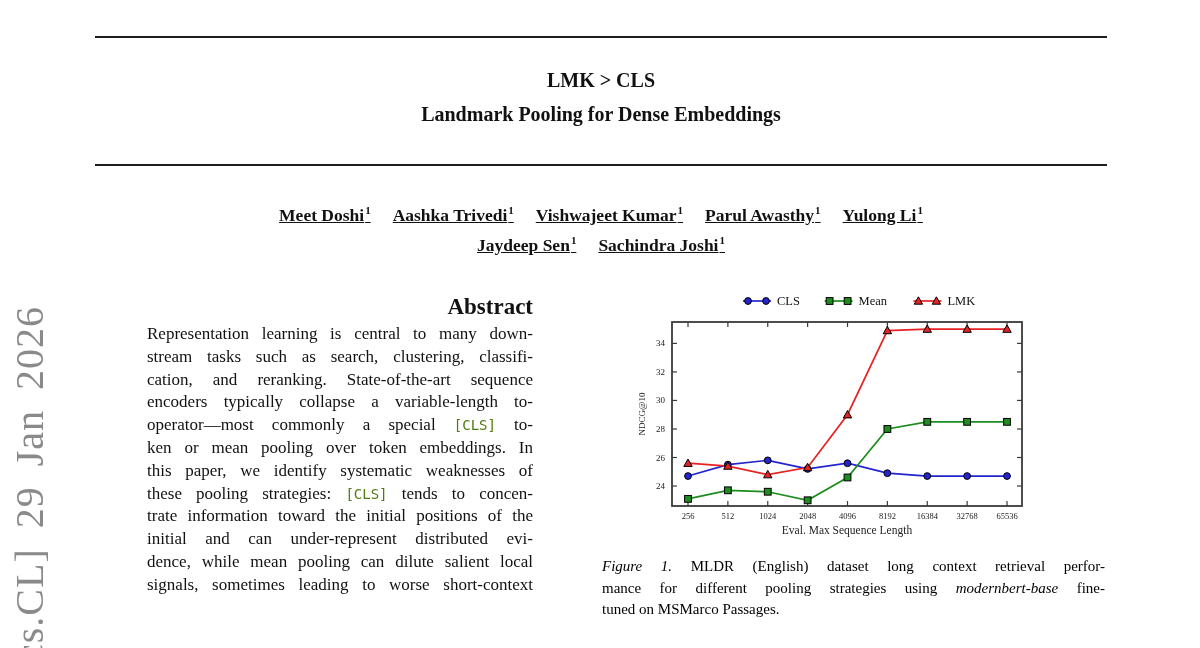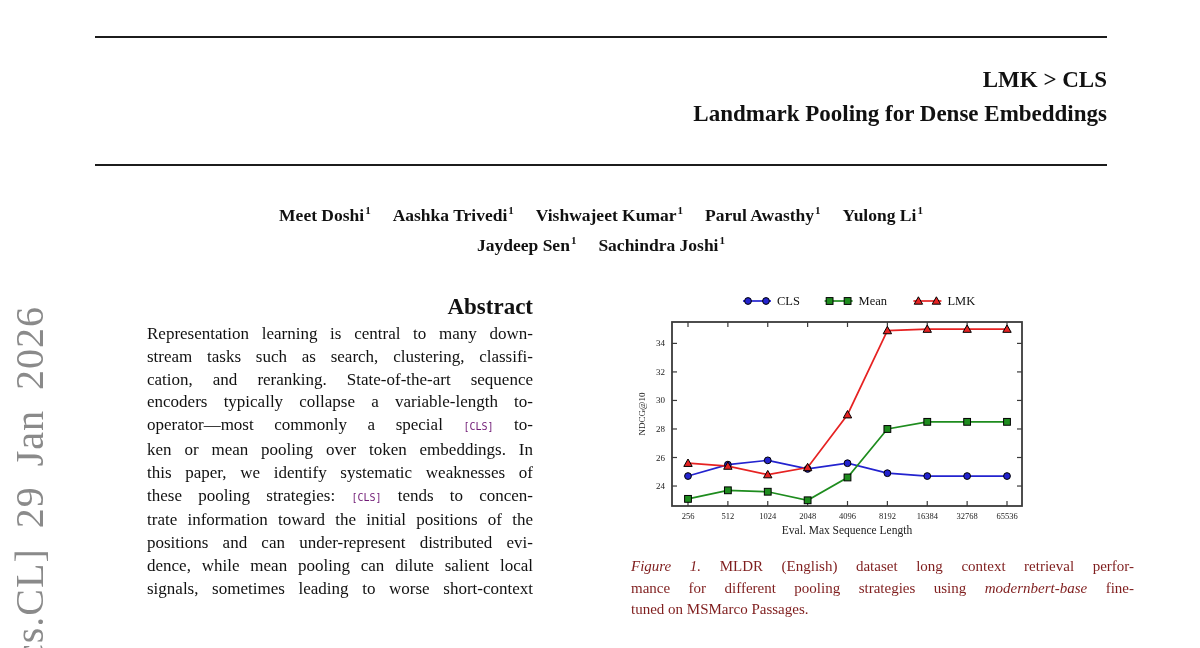--- a/index.html
+++ b/index.html
@@ -4,34 +4,34 @@
 <style>
   html,body{margin:0;padding:0;background:#ffffff;}
   .page{position:relative;width:1200px;height:648px;background:#fff;overflow:hidden;
         font-family:"Liberation Serif",serif;color:#111;}
   .rule{position:absolute;left:95px;width:1012px;height:2px;background:#1c1c1c;}
   .rule-top{top:36px;}
   .rule-mid{top:164px;}
   .watermark{position:absolute;left:6px;top:662px;transform:rotate(-90deg);
         transform-origin:0 0;font-size:40px;color:#8a8a8a;white-space:nowrap;
         letter-spacing:1px;word-spacing:9px;}
-  .title{position:absolute;left:95px;top:63px;width:1012px;text-align:right;
-        font-weight:bold;font-size:23px;line-height:34px;}
+  .title{position:absolute;left:95px;top:63px;width:1012px;text-align:center;
+        font-weight:bold;font-size:20px;line-height:34px;}
   .authors{position:absolute;left:95px;top:198px;width:1012px;font-weight:bold;
         font-size:17.5px;}
   .authors .row{display:flex;justify-content:center;gap:22px;line-height:25px;}
-  .author{white-space:nowrap;}
+  .author{white-space:nowrap;text-decoration:underline;}
   .author sup{font-size:11px;font-weight:bold;margin-left:1px;}
   .abstract-head{position:absolute;left:147px;top:294px;width:386px;text-align:right;
         font-weight:bold;font-size:23px;}
   .abstract-body{position:absolute;left:147px;top:323px;width:386px;font-size:17px;}
   .abs-line{text-align:justify;text-align-last:justify;line-height:22.8px;}
-  .mono{font-family:"DejaVu Sans Mono",monospace;font-size:10px;color:#701a75;}
+  .mono{font-family:"DejaVu Sans Mono",monospace;font-size:14px;color:#4d7c0f;}
   .chart{position:absolute;left:600px;top:288px;width:505px;height:262px;}
-  .figure-caption{position:absolute;left:602px;top:556px;width:503px;font-size:15px;color:#7f1d1d;margin-left:29px;}
+  .figure-caption{position:absolute;left:602px;top:556px;width:503px;font-size:15px;color:#000000;}
   .cap-line{line-height:21.6px;text-align:justify;text-align-last:justify;}
   .cap-line.last{text-align-last:left;}
   .italic{font-style:italic;}
 </style>
 </head>
 <body>
 
 <div class="page">
 
   <div class="watermark" style="color: rgb(138, 138, 138);">cs.CL] 29 Jan 2026</div>
@@ -63,21 +63,21 @@
   <div class="abstract-body">
       <div class="abs-line"><span>Representation learning is central to many down-</span></div>
       <div class="abs-line"><span>stream tasks such as search, clustering, classifi-</span></div>
       <div class="abs-line"><span>cation, and reranking. State-of-the-art sequence</span></div>
       <div class="abs-line"><span>encoders typically collapse a variable-length to-</span></div>
       <div class="abs-line"><span>operator—most commonly a special </span><span class="mono">[CLS]</span><span> to-</span></div>
       <div class="abs-line"><span>ken or mean pooling over token embeddings. In</span></div>
       <div class="abs-line"><span>this paper, we identify systematic weaknesses of</span></div>
       <div class="abs-line"><span>these pooling strategies: </span><span class="mono">[CLS]</span><span> tends to concen-</span></div>
       <div class="abs-line"><span>trate information toward the initial positions of the</span></div>
-      <div class="abs-line"><span>positions and can under-represent distributed evi-</span></div>
+      <div class="abs-line"><span>initial and can under-represent distributed evi-</span></div>
       <div class="abs-line"><span>dence, while mean pooling can dilute salient local</span></div>
       <div class="abs-line"><span>signals, sometimes leading to worse short-context</span></div>
     </div>
 
   <div class="chart">
     <svg id="chart-svg" width="505" height="262">
         <rect x="72" y="34" width="350" height="184" fill="none" stroke="#3a3a3a" stroke-width="1.8"></rect>
         <line x1="72" y1="198.031007751938" x2="77" y2="198.031007751938" stroke="#3a3a3a" stroke-width="1.2"></line>
         <line x1="417" y1="198.031007751938" x2="422" y2="198.031007751938" stroke="#3a3a3a" stroke-width="1.2"></line>
         <text x="65" y="201.031007751938" text-anchor="end" font-size="9" font-family="&quot;Liberation Serif&quot;,serif" fill="#222">24</text>

